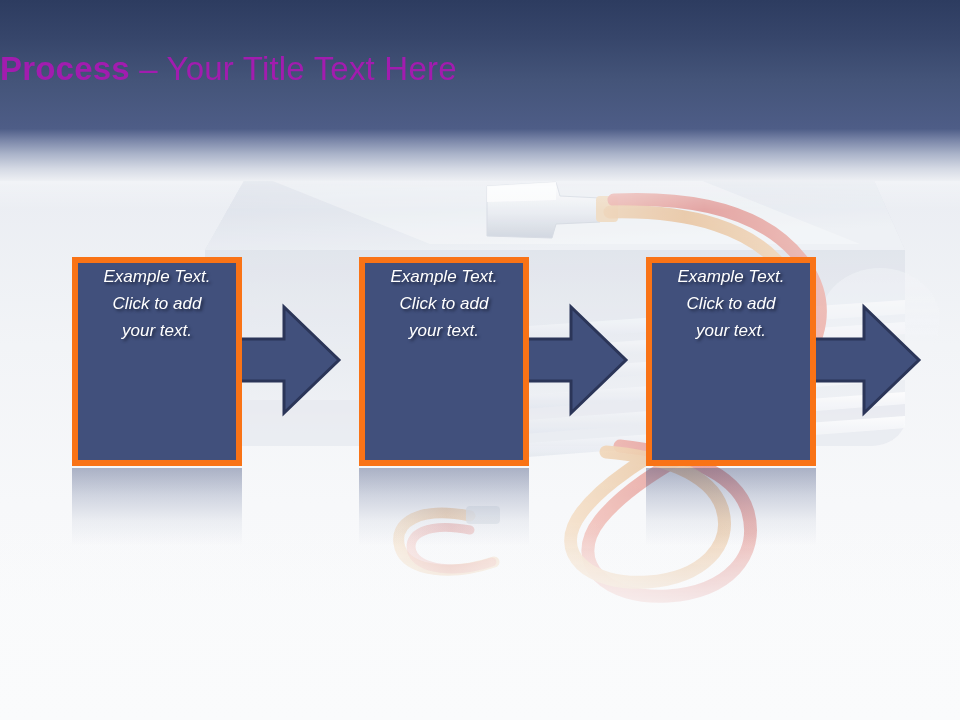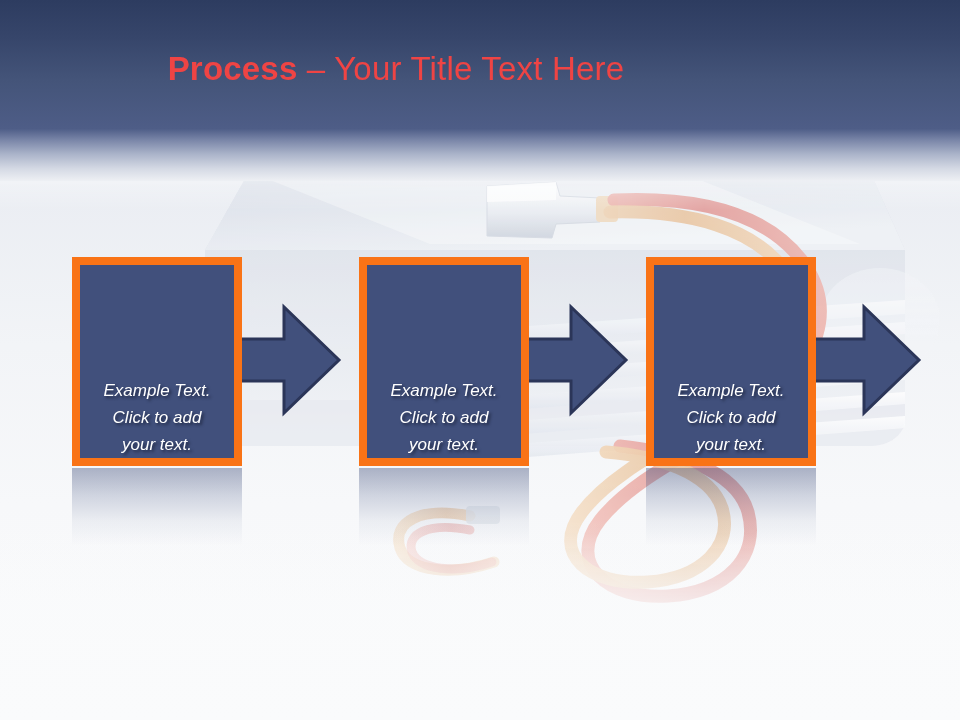--- a/index.html
+++ b/index.html
@@ -104,22 +104,21 @@
       #aab3c9 48%,
       #d4d9e4 76%,
       #eef0f4 100%);
   }
 
   .slide-title {
     position: absolute;
     left: 0;
     top: 48px;
     width: 792px;
-    text-align: center;
-    color: #ef4444;
+    color: #a21caf;
     font-size: 33px;
     line-height: 42px;
     letter-spacing: 0.2px;
     font-weight: 400;
     white-space: nowrap;
   }
   .slide-title .t-bold {
     font-weight: 700;
   }
   .slide-title .t-sep {
@@ -146,23 +145,23 @@
   }
   .arrow svg { display: block; }
 
   .box {
     position: absolute;
     top: 257px;
     width: 170px;
     height: 209px;
     box-sizing: border-box;
     background: #41507c;
-    border: 8px solid #f97316;
+    border: 6px solid #f97316;
     display: flex;
-    align-items: flex-end;
+    align-items: flex-start;
     justify-content: center;
   }
 
   .box-text {
     color: #ffffff;
     font-size: 17px;
     line-height: 27px;
     font-style: italic;
     text-align: center;
     padding: 0 10px;

